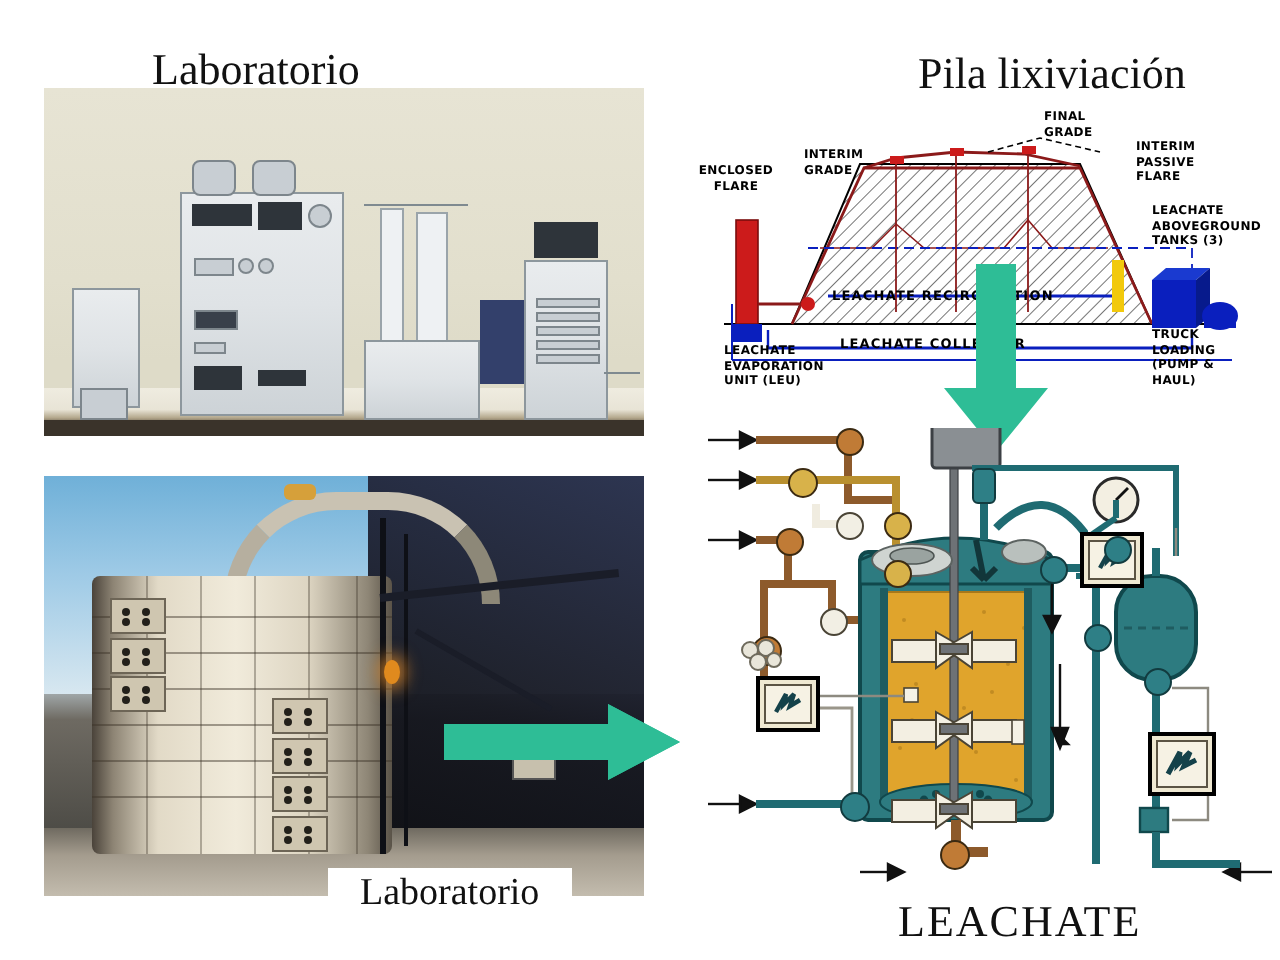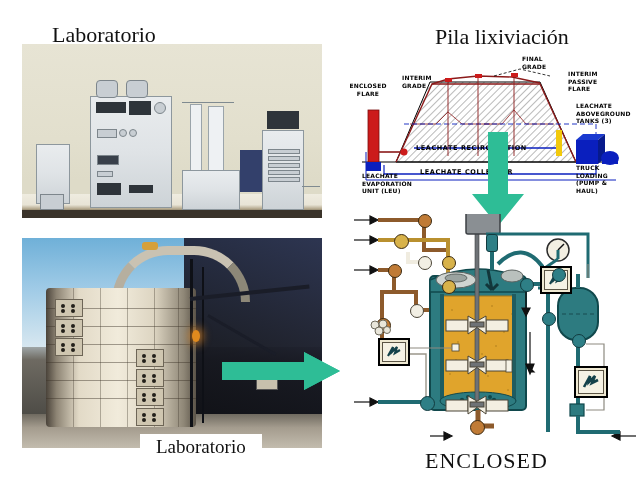--- a/index.html
+++ b/index.html
@@ -1,21 +1,21 @@
 <!DOCTYPE html>
 <html><head>
 <meta charset="utf-8">
 <style>
   html,body{margin:0;padding:0;background:#ffffff;}
   body{width:640px;height:480px;position:relative;overflow:hidden;
        font-family:"Liberation Serif", serif;}
   .abs{position:absolute;}
 
   
-  .title{font-family:"Liberation Serif", serif;color:#111;white-space:nowrap;}
+  .title{font-family:"Liberation Serif", serif;color:#111;white-space:nowrap;margin-left:24px;}
   #lab-title{left:52px;top:22px;font-size:22px;}
   #pila-title{left:435px;top:24px;font-size:22px;}
   #esquema-title{left:425px;top:448px;font-size:22px;letter-spacing:1px;}
   #industrial-label{left:140px;top:434px;background:#fff;padding:2px 16px 3px 16px;font-size:19px;color:#111;z-index:6;}
 
   
   #lab-photo{left:22px;top:44px;width:300px;height:174px;overflow:hidden;
      background:linear-gradient(180deg,#e7e4d4 0%,#e2dfcd 55%,#dedbc8 78%,#dedbc8 100%);}
   #lab-photo .bench{position:absolute;left:0;bottom:0;width:100%;height:24px;
      background:linear-gradient(180deg,#efece0 0%,#e8e4d6 45%,#b4a88d 62%,#5a4f3e 76%,#3a332a 100%);}
@@ -461,13 +461,13 @@
   <svg class="abs" style="left:16px;top:104px;" width="24" height="20" viewBox="0 0 24 20">
     <g fill="#e9e6da" stroke="#6e6a5c" stroke-width="1">
       <circle cx="7" cy="7" r="4"></circle>
         <circle cx="15" cy="6" r="4"></circle>
       <circle cx="11" cy="13" r="4"></circle>
         <circle cx="19" cy="12" r="3.5"></circle>
     </g>
   </svg>
 </div>
 
-<div class="abs title" id="esquema-title">ENCLOSED</div>
+<div class="abs title" id="esquema-title">LEACHATE</div>
 
 </body></html>

